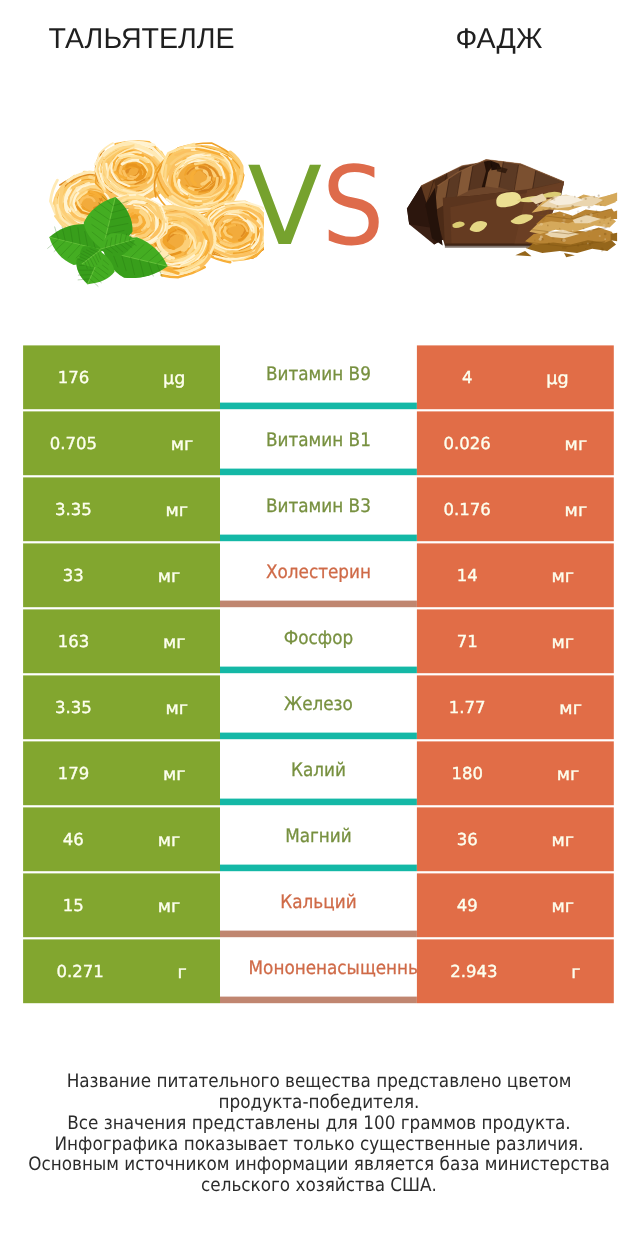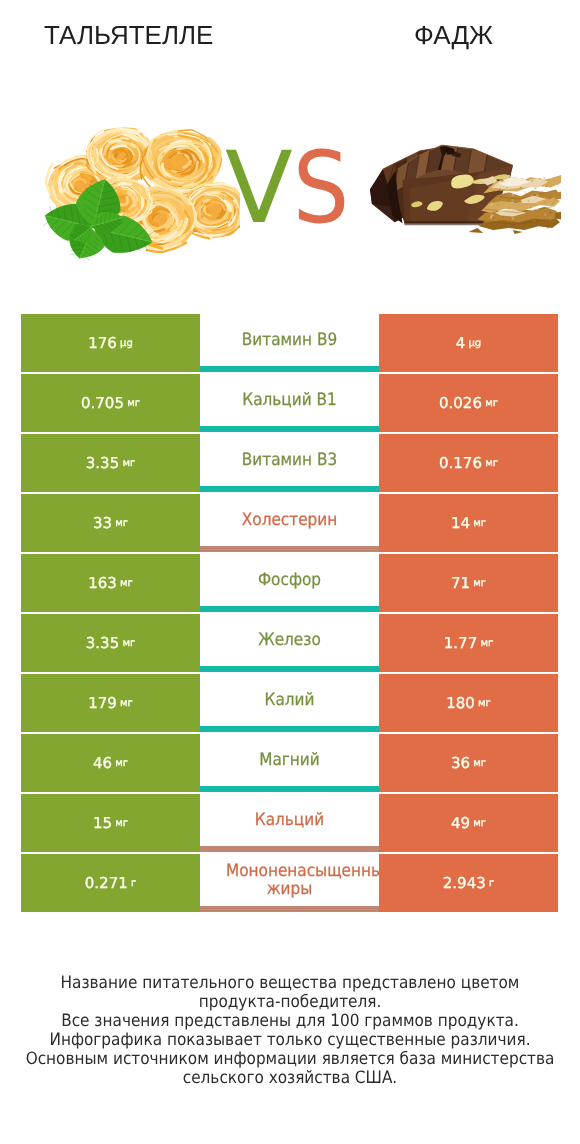--- a/index.html
+++ b/index.html
@@ -29,31 +29,31 @@
   .vs .s { color:#DE6B4B; font-family:"DejaVu Sans Condensed", sans-serif; }
   .img-left  { position:absolute; left:0px;  top:-100px; width:240px; height:280px; }
   .svg-pasta { display:block; }
   .img-right { position:absolute; left:0px; top:-100px; width:580px; height:280px; }
   .svg-fudge { display:block; }
 
   
   .table { position:absolute; left:21px; top:314px; width:537px; }
   .row { position:relative; height:58px; margin-bottom:2px; display:flex; }
   .cell { height:58px; box-sizing:border-box; display:flex;
-          align-items:center; justify-content:center; }
+          align-items:center; justify-content:center;gap:31px; }
   .cell-l, .cell-r { width:179px; color:#fdffee; }
   .cell-l { background:#82A62F; }
   .cell-r { background:#E16D47; }
   .cell-m { width:179px; background:#ffffff; border-bottom:6px solid #14b8a6;
             text-align:center; line-height:1.08;
             white-space:nowrap; overflow:hidden; }
   .row.orange .cell-m { border-bottom-color:#c08670; }
   .val { will-change:opacity; font-family:"DejaVu Sans", sans-serif; font-size:15px; font-weight:400;
          -webkit-text-stroke:0.35px #fdffee; }
-  .val.u { font-size:10px; }
+  .val.u { font-size:16px; }
   .nutr { will-change:opacity; font-family:"DejaVu Sans Condensed", sans-serif; font-size:17px;
           color:#77903f; -webkit-text-stroke:0.25px #77903f; }
   .row.orange .nutr { color:#cf6a47; -webkit-text-stroke:0.25px #cf6a47; }
   .nutr.two { display:block; width:179px; text-align:center; }
   .nutr.two .nl1 { display:block; margin-left:26px; text-align:left; }
   .nutr.two .nl2 { display:block; text-align:center; }
 
   
   .footer { will-change:opacity; position:absolute; left:0; top:974px; width:580px;
             text-align:center; font-size:17px; line-height:19px; color:#2b2b2b;
@@ -494,21 +494,21 @@
           <span class="val u">µg</span>
         </div>
       </div>
       <div class="row">
         <div class="cell cell-l">
           <span class="val">0.705</span>
           <span class="val u">&nbsp;</span>
           <span class="val u">мг</span>
         </div>
         <div class="cell cell-m">
-          <span class="nutr">Кальций B1</span>
+          <span class="nutr">Витамин B1</span>
         </div>
         <div class="cell cell-r">
           <span class="val">0.026</span>
           <span class="val u">&nbsp;</span>
           <span class="val u">мг</span>
         </div>
       </div>
       <div class="row">
         <div class="cell cell-l">
           <span class="val">3.35</span>
@@ -616,21 +616,20 @@
       </div>
       <div class="row orange">
         <div class="cell cell-l">
           <span class="val">0.271</span>
           <span class="val u">&nbsp;</span>
           <span class="val u">г</span>
         </div>
         <div class="cell cell-m">
           <span class="nutr two">
             <span class="nl1">Мононенасыщенные</span>
-            <span class="nl2">жиры</span>
           </span>
         </div>
         <div class="cell cell-r">
           <span class="val">2.943</span>
           <span class="val u">&nbsp;</span>
           <span class="val u">г</span>
         </div>
       </div>
     </div>
 

